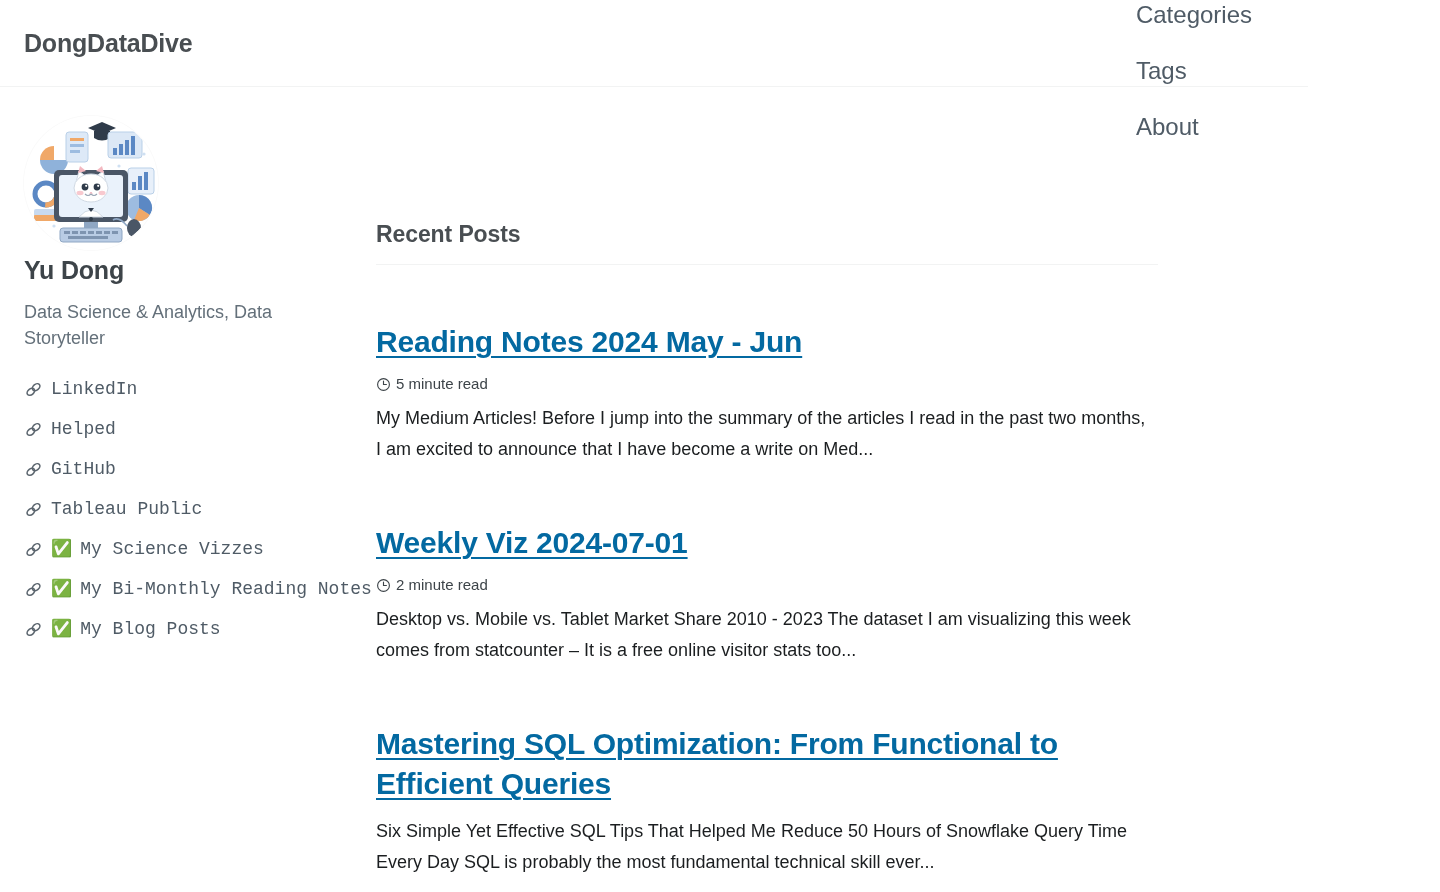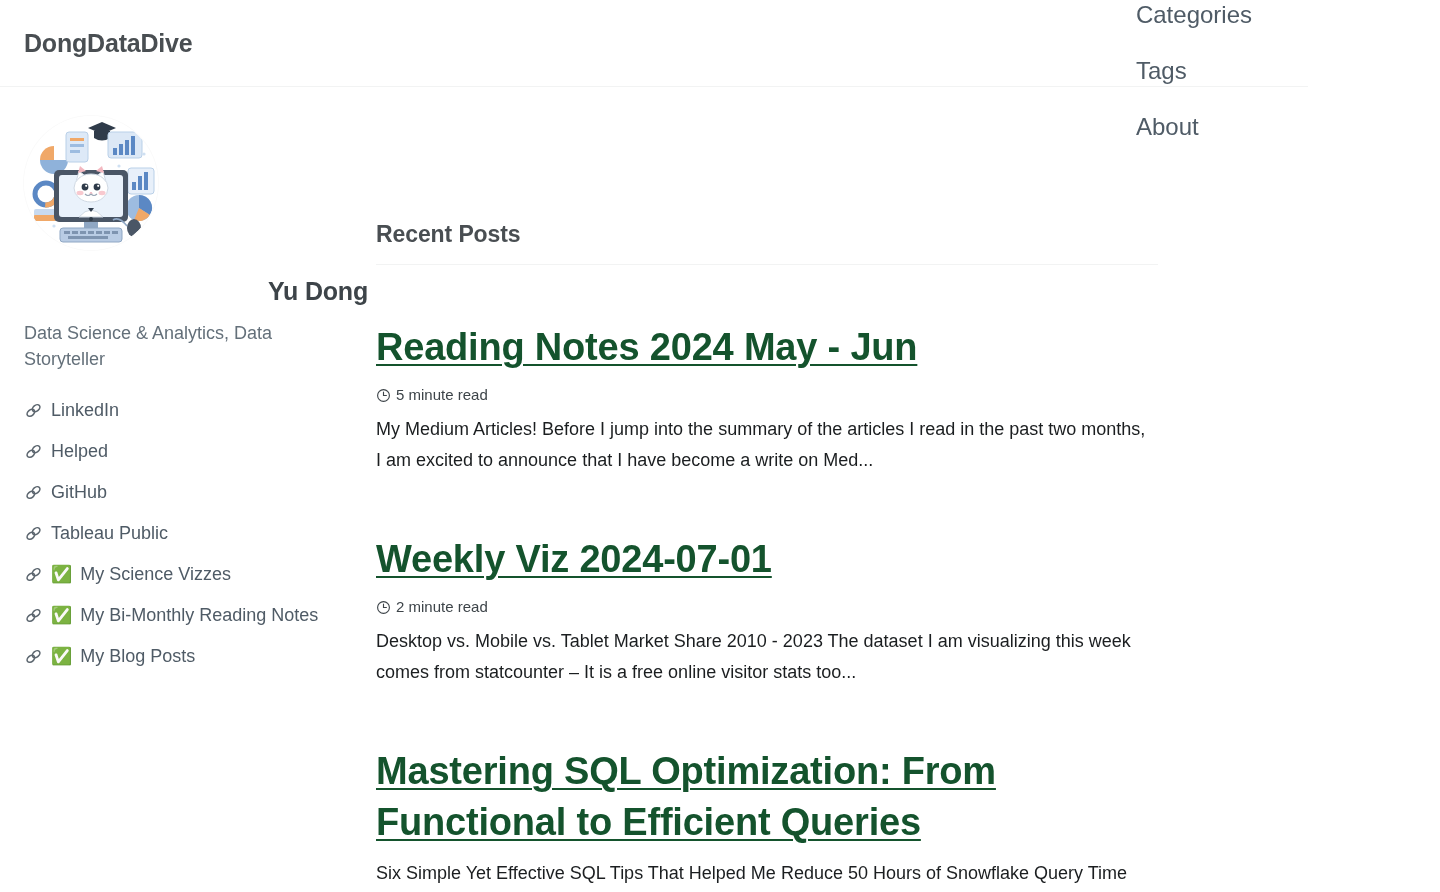--- a/index.html
+++ b/index.html
@@ -63,36 +63,35 @@
     width: 134px; height: 134px;
     border-radius: 50%;
     overflow: hidden;
     background: #ffffff;
     box-shadow: 0 0 0 1px #fafafa;
     position: relative;
   }
   .avatar svg { display: block; width: 134px; height: 134px; }
 
   .author-name {
-    margin: 27px 0 0 0;
+    margin: 6px 0 0 0;
     font-size: 25px;
     font-weight: 700;
     color: #3d4449;
     letter-spacing: -0.2px;
-    text-align: right;
   }
   .author-bio {
     margin: 14px 0 0 0;
     font-size: 18px;
     line-height: 1.45;
     color: #64707a;
     max-width: 300px;
   }
 
-  .links { margin: 28px 0 0 0; padding: 0; list-style: none; }
+  .links { margin: 28px 0 0 0; padding: 0; list-style: none; font-family: Liberation Mono, monospace; }
   .link-row {
     display: flex;
     align-items: center;
     gap: 8px;
     margin-bottom: 20px;
     white-space: nowrap;
   }
   .link-icon { flex: 0 0 auto; display:inline-flex; align-items:center; }
   .link-icon svg { display:block; }
   .check { font-size: 17px; line-height: 1; }
@@ -114,23 +113,23 @@
     height: 1px;
     background: #f2f3f3;
     width: 782px;
     margin: 0 0 0 0;
   }
 
   .post { padding-top: 58px; }
   .post:first-of-type { padding-top: 57px; }
   .post-title {
     display: inline;
-    font-size: 38px;
+    font-size: 30px;
     font-weight: 700;
-    color: #14532d;
+    color: #0369a1;
     text-decoration: underline;
     text-decoration-thickness: 2px;
     text-underline-offset: 4px;
     line-height: 1.34;
     letter-spacing: -0.2px;
   }
   .post-title-wrap { max-width: 770px; margin: 0; }
   .post-meta {
     display: flex;
     align-items: flex-end;

